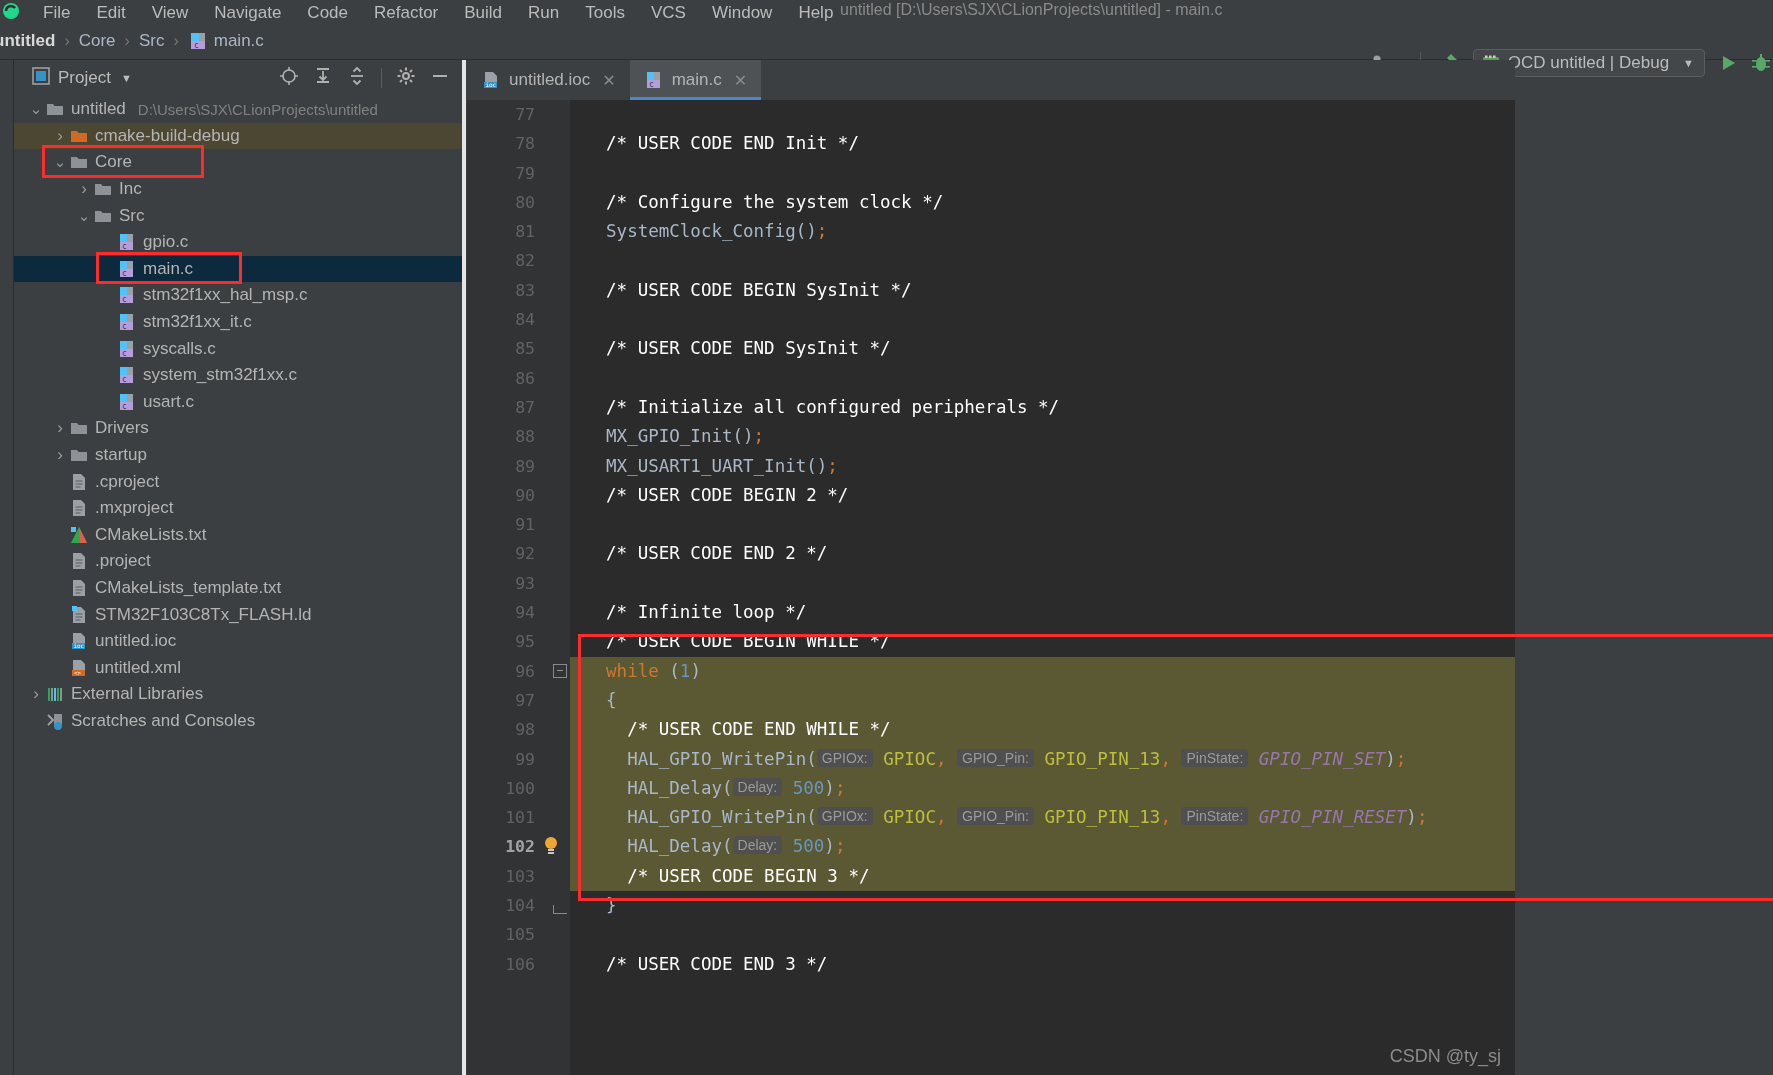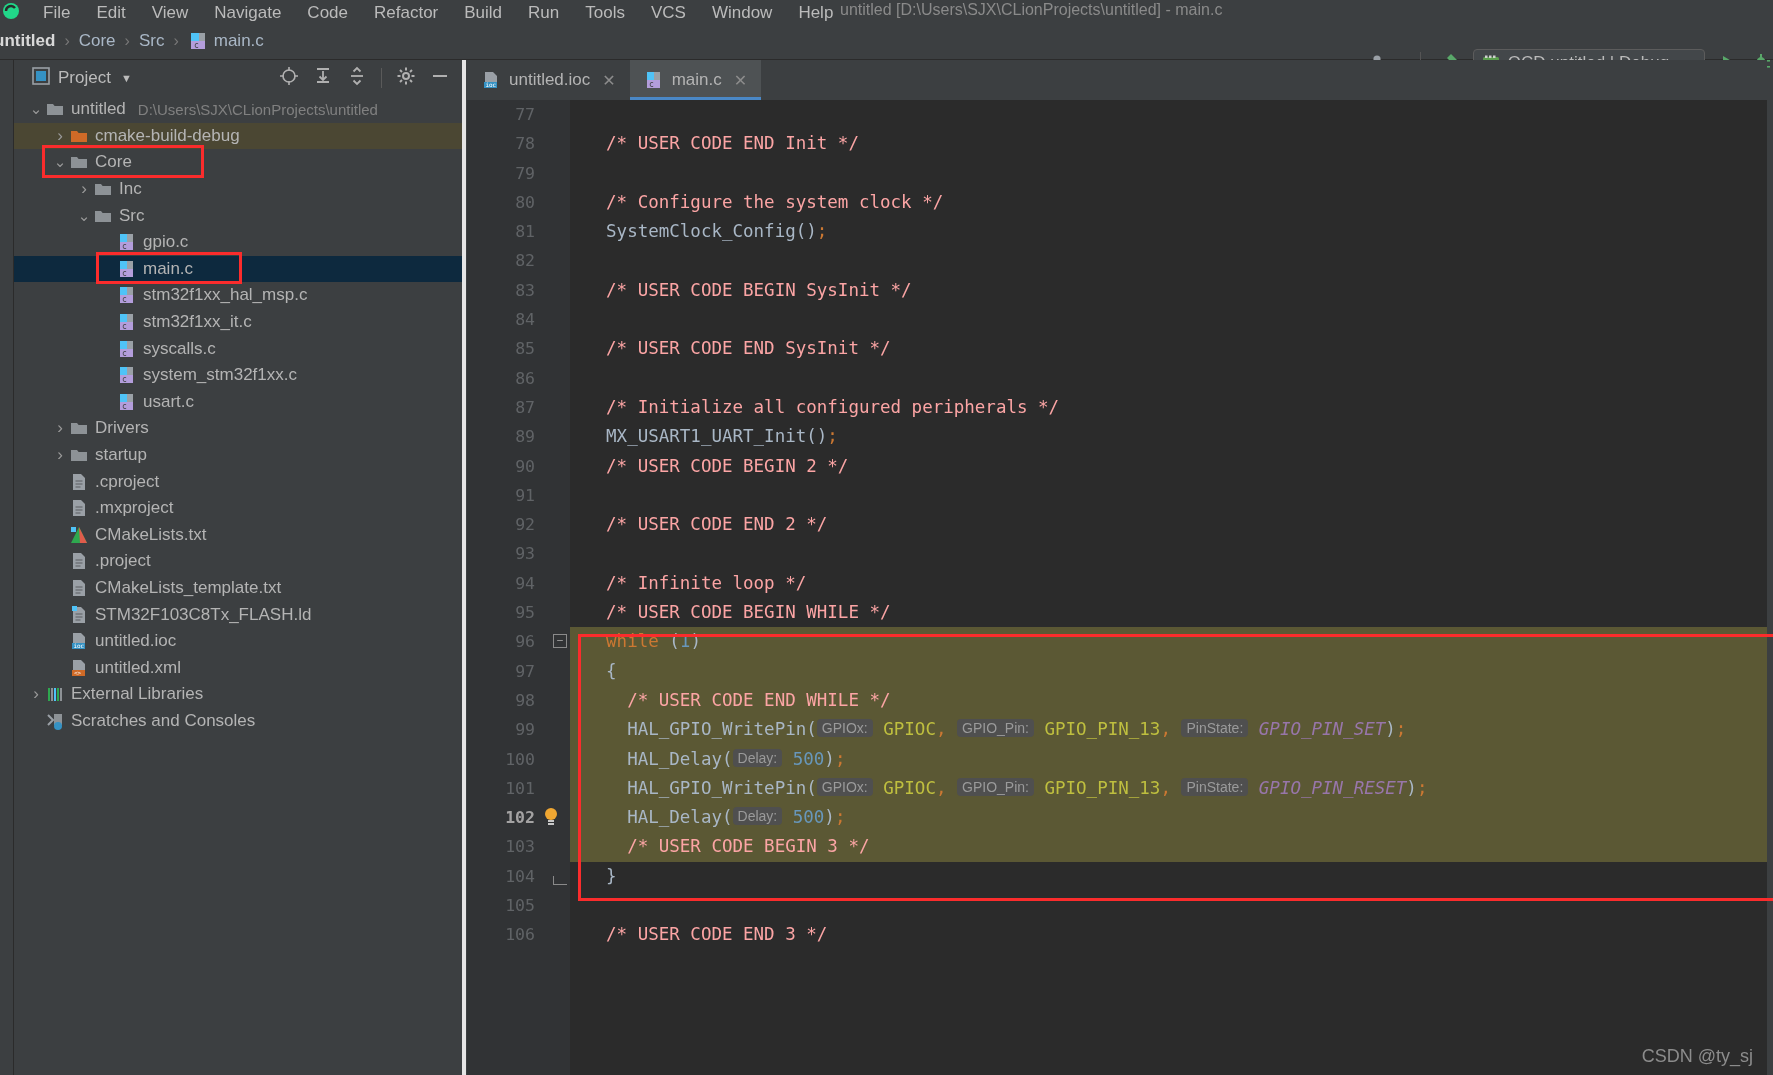--- a/index.html
+++ b/index.html
@@ -2,21 +2,21 @@
 <html><head>
 <meta charset="utf-8">
 <style>
   * { box-sizing: border-box; margin: 0; padding: 0; }
   html, body {
     width: 1773px; height: 1075px;
     background: #3c3f41;
     font-family: "Liberation Sans", sans-serif;
     overflow: hidden;
   }
-  #app { position: relative; width: 1767px; height: 1075px; padding-left: 8px; }
+  #app { position: relative; width: 1515px; height: 1075px; padding-left: 8px; }
 
   
   .menubar {
     position: absolute; top: 0; left: 0; width: 1773px; height: 22px;
     background: #3c3f41; display: flex; align-items: flex-end;
     padding-left: 30px; overflow: hidden;
   }
   .menu-item {
     color: #bbbbbb; font-size: 17px; padding: 0 13px;
     line-height: 18px; white-space: nowrap;
@@ -113,21 +113,21 @@
     font-family: "DejaVu Sans Mono", monospace; font-size: 17.5px; white-space: pre;
   }
   .lno {
     position: absolute; left: 0; width: 68px; text-align: right;
     color: #606366; font-size: 16.5px; font-family: "DejaVu Sans Mono", monospace;
   }
   .lno.cur { color: #a4a3a3; font-weight: bold; }
   .ctext { position: absolute; left: 118px; color: #a9b7c6; }
 
   
-  .cm { color: #fca5a5; }      
+  .cm { color: #ffffff; }      
   .kw { color: #cc7832; }      
   .num { color: #6897bb; }     
   .pn { color: #cc7832; }      
   .fn { color: #a9b7c6; }      
   .cst { color: #bfbf3f; text-align: center; }     
   .macro { color: #9876aa; font-style: italic; }  
   .hint {
     background: #4f4f4f; color: #9a9a9a; font-size: 14px;
     border-radius: 4px; padding: 1px 5px; font-family: "Liberation Sans", sans-serif;
     position: relative; top: -2px;
@@ -587,20 +587,21 @@
           <div class="cl"><span class="lno">78</span><span class="ctext"><span class="cm">  /* USER CODE END Init */</span></span></div>
           <div class="cl"><span class="lno">79</span><span class="ctext"></span></div>
           <div class="cl"><span class="lno">80</span><span class="ctext"><span class="cm">  /* Configure the system clock */</span></span></div>
           <div class="cl"><span class="lno">81</span><span class="ctext"><span class="fn">  SystemClock_Config()</span><span class="pn">;</span></span></div>
           <div class="cl"><span class="lno">82</span><span class="ctext"></span></div>
           <div class="cl"><span class="lno">83</span><span class="ctext"><span class="cm">  /* USER CODE BEGIN SysInit */</span></span></div>
           <div class="cl"><span class="lno">84</span><span class="ctext"></span></div>
           <div class="cl"><span class="lno">85</span><span class="ctext"><span class="cm">  /* USER CODE END SysInit */</span></span></div>
           <div class="cl"><span class="lno">86</span><span class="ctext"></span></div>
           <div class="cl"><span class="lno">87</span><span class="ctext"><span class="cm">  /* Initialize all configured peripherals */</span></span></div>
+          <div class="cl"><span class="lno">88</span><span class="ctext"><span class="fn">  MX_GPIO_Init()</span><span class="pn">;</span></span></div>
           <div class="cl"><span class="lno">89</span><span class="ctext"><span class="fn">  MX_USART1_UART_Init()</span><span class="pn">;</span></span></div>
           <div class="cl"><span class="lno">90</span><span class="ctext"><span class="cm">  /* USER CODE BEGIN 2 */</span></span></div>
           <div class="cl"><span class="lno">91</span><span class="ctext"></span></div>
           <div class="cl"><span class="lno">92</span><span class="ctext"><span class="cm">  /* USER CODE END 2 */</span></span></div>
           <div class="cl"><span class="lno">93</span><span class="ctext"></span></div>
           <div class="cl"><span class="lno">94</span><span class="ctext"><span class="cm">  /* Infinite loop */</span></span></div>
           <div class="cl"><span class="lno">95</span><span class="ctext"><span class="cm">  /* USER CODE BEGIN WHILE */</span></span></div>
           <div class="cl"><div class="hl-band" style="left: 103px;"></div><span class="lno">96</span><span class="fold" style="top: 7px;">−</span><span class="ctext"><span class="kw">  while</span><span class="fn"> (</span><span class="num">1</span><span class="fn">)</span></span></div>
           <div class="cl"><div class="hl-band" style="left: 103px;"></div><span class="lno">97</span><span class="ctext"><span class="fn">  {</span></span></div>
           <div class="cl"><div class="hl-band" style="left: 103px;"></div><span class="lno">98</span><span class="ctext"><span class="cm">    /* USER CODE END WHILE */</span></span></div>

